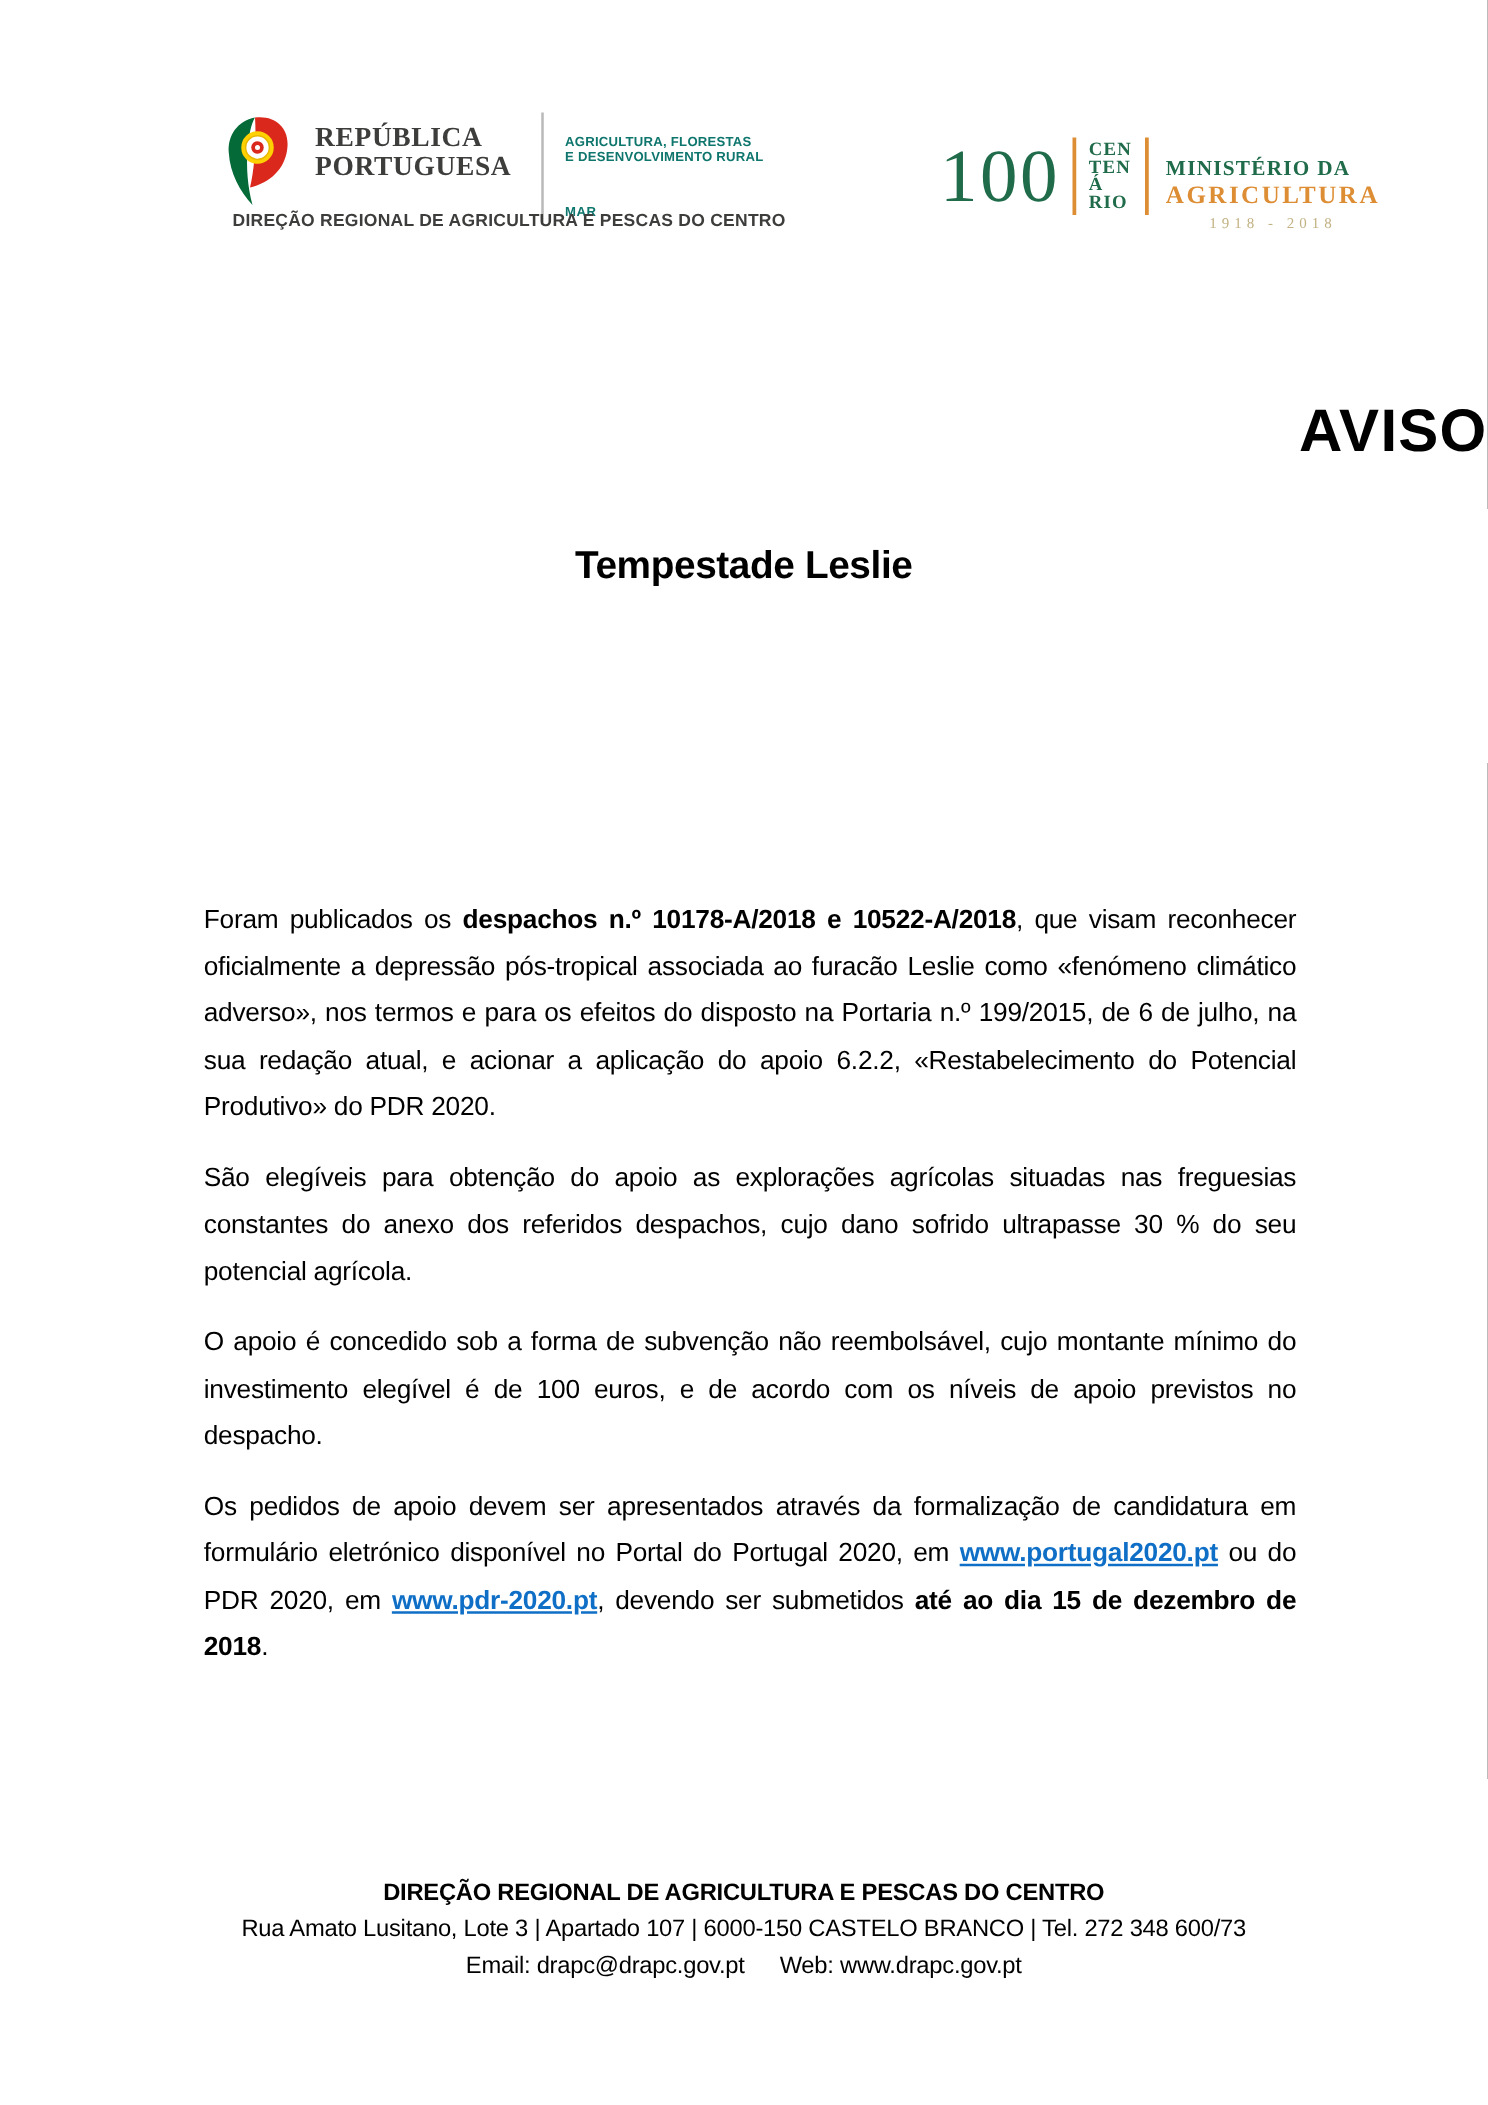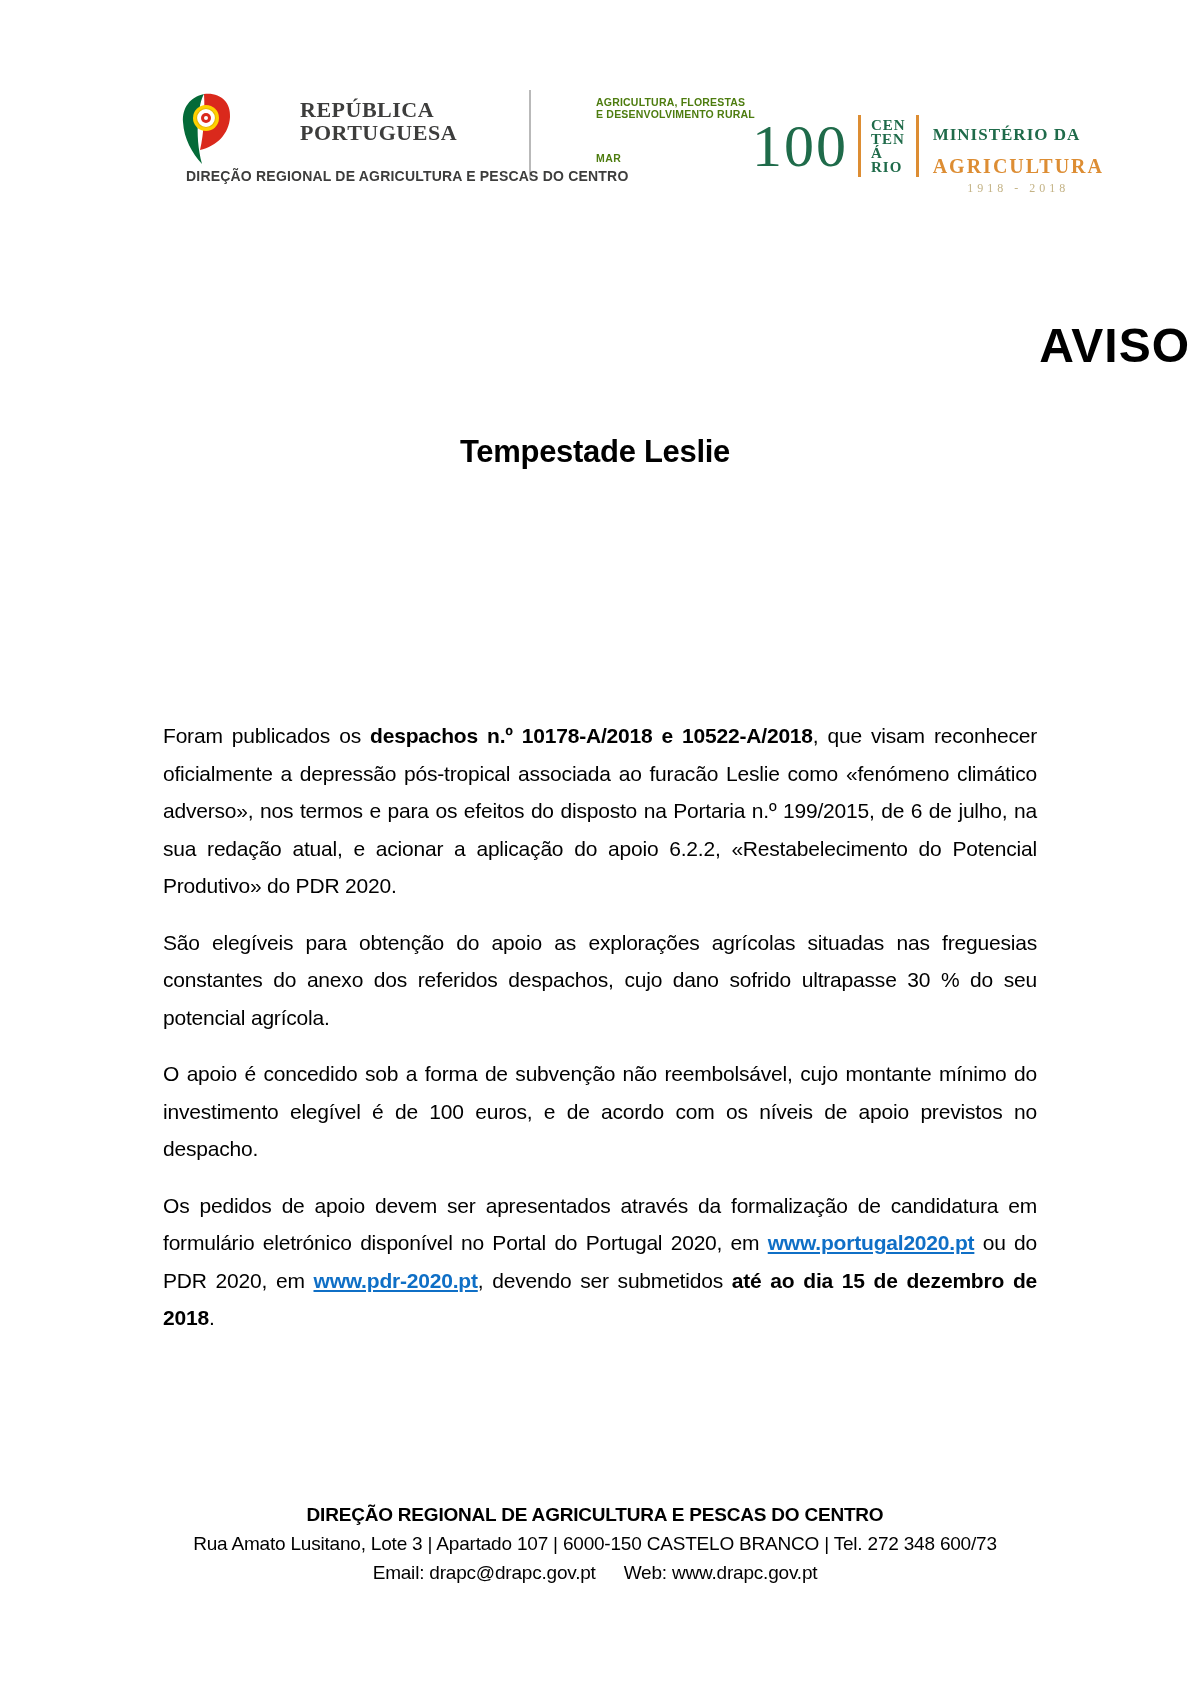--- a/index.html
+++ b/index.html
@@ -7,45 +7,45 @@
     position:relative;
     width:1190px;height:1684px;
     margin:0 auto;
     background:#ffffff;
     font-family:"Liberation Sans", sans-serif;
     color:#000;
     overflow:hidden;
   }
 
   
-  .gov-logo{position:absolute;left:176px;top:88px;display:flex;align-items:flex-start;gap:48px;}
+  .gov-logo{position:absolute;left:176px;top:88px;display:flex;align-items:flex-start;}
   .flag-wrap{width:58px;height:74px;margin-top:4px;}
   .republic-name{
     margin-left:18px;margin-top:10px;
     font-family:"Liberation Serif", serif;
     font-weight:700;font-size:22px;line-height:23px;
     color:#3d3d3c;letter-spacing:.5px;white-space:nowrap;
   }
   .gov-divider{width:2px;height:88px;background:#b9b9b9;margin:2px 0 0 24px;}
-  .dept-block{margin-left:17px;margin-top:8px;color:#4d7c0f;}
+  .dept-block{margin-left:17px;margin-top:20px;color:#0f766e;}
   .dept-line{font-size:10.5px;font-weight:700;line-height:12px;letter-spacing:.2px;white-space:nowrap;}
   .dept-mar{font-size:10.5px;font-weight:700;margin-top:32px;letter-spacing:.4px;}
   .regional-direction{
     position:absolute;left:186px;top:168px;
     font-size:14px;font-weight:700;color:#3d3d3c;letter-spacing:.2px;white-space:nowrap;
   }
 
   .centenary{position:absolute;left:752px;top:95px;display:flex;align-items:center;
     font-family:"Liberation Serif", serif;}
   .cent-100{font-size:60px;color:#1f6b4a;letter-spacing:2px;line-height:1;}
   .cent-bar{width:3px;height:62px;background:#dd8d33;margin:0 10px;}
   .cent-stack{color:#1f6b4a;font-weight:700;font-size:15px;line-height:14px;letter-spacing:1px;}
   .cent-right{margin-left:4px;}
   .cent-ministry{color:#1f6b4a;font-size:17px;letter-spacing:1px;font-weight:700;white-space:nowrap;margin-top:30px;}
-  .cent-agr{color:#dd8d33;font-size:20px;letter-spacing:2px;font-weight:700;margin-top:10px;white-space:nowrap;}
+  .cent-agr{color:#dd8d33;font-size:20px;letter-spacing:2px;font-weight:700;margin-top:0;white-space:nowrap;}
   .cent-years{color:#c3b284;font-size:12px;letter-spacing:4px;margin-top:3px;text-align:center;}
 
   
   .doc-title{
     position:absolute;left:0;top:318px;width:100%;
     text-align:right;font-size:48px;font-weight:700;letter-spacing:1px;
   }
   .subtitle{position:absolute;left:0;top:434px;width:100%;text-align:center;font-weight:700;}
   .subtitle .storm{font-size:31px;letter-spacing:-.3px;}
   .subtitle .regime{font-size:24.5px;margin-top:9px;letter-spacing:-.3px;}

